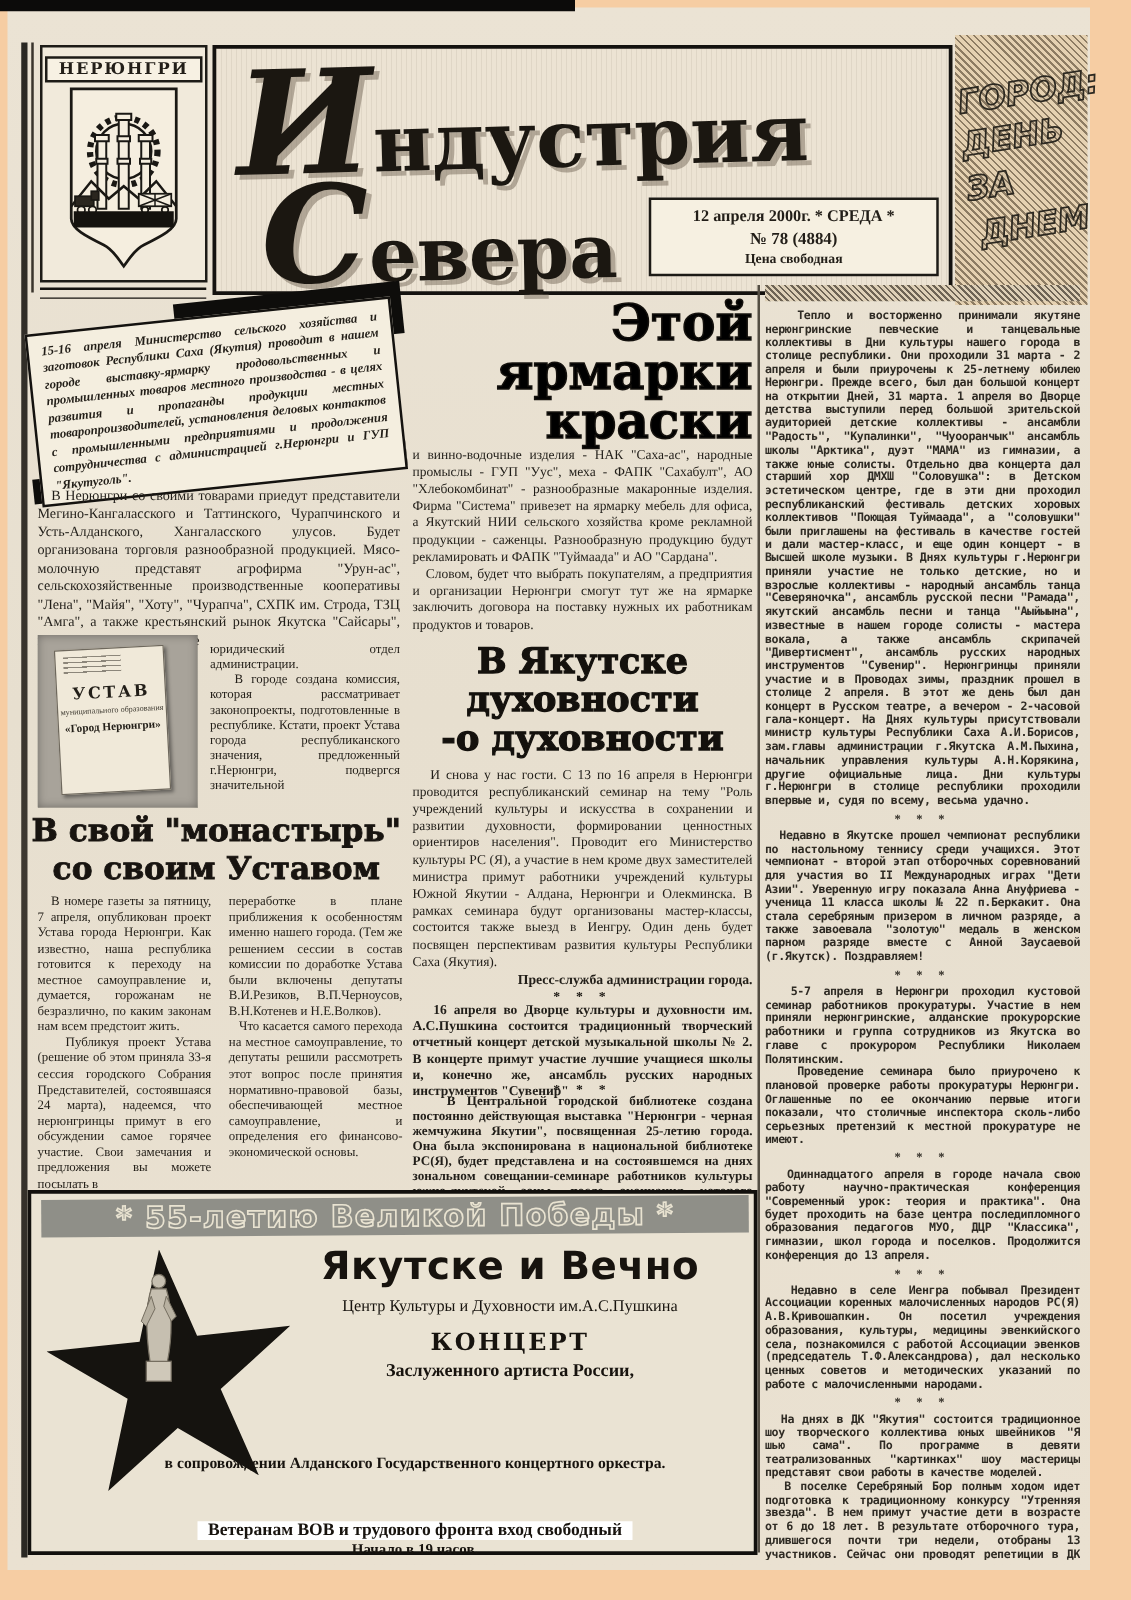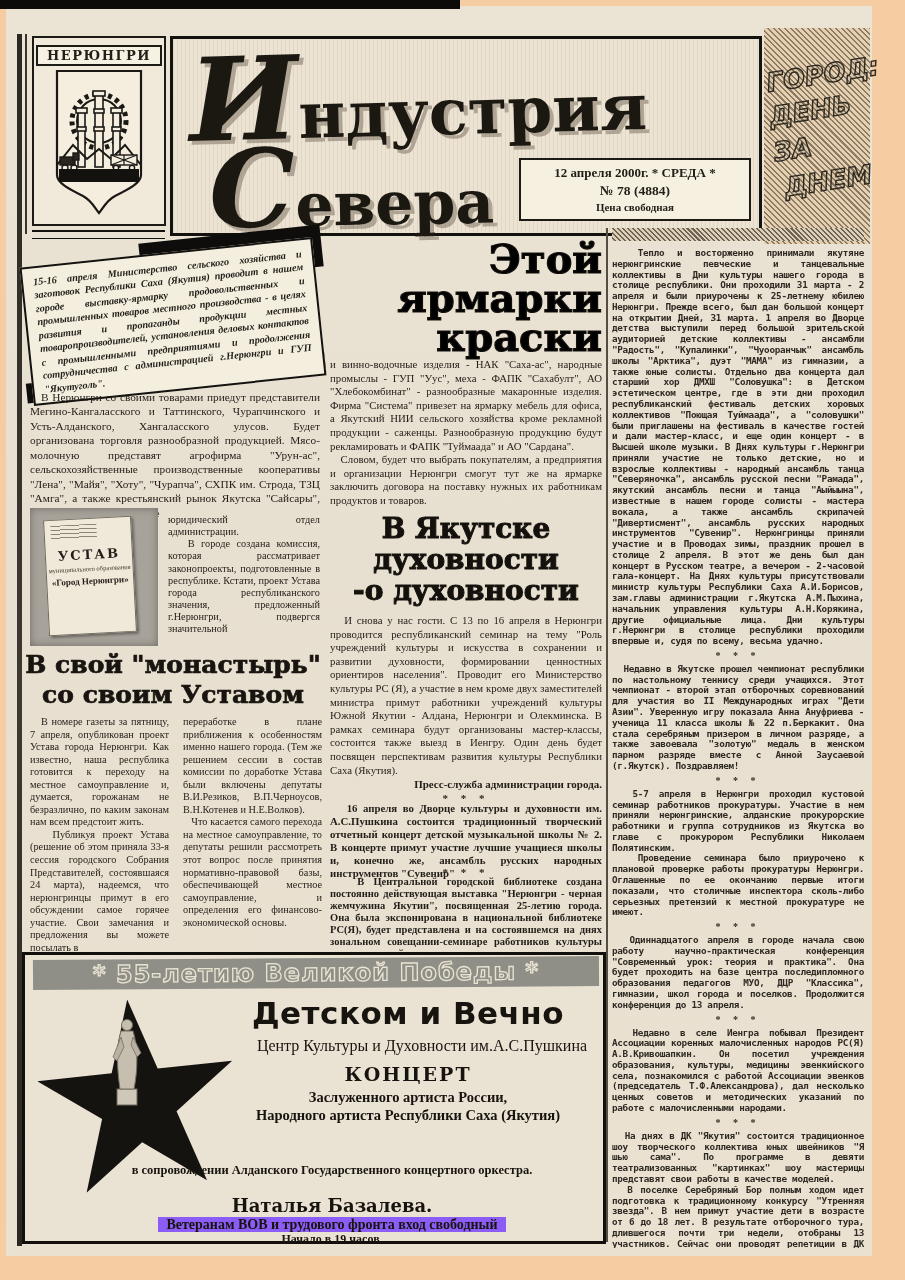--- a/index.html
+++ b/index.html
@@ -94,30 +94,30 @@
   #ad{left:22px;top:952px;width:584px;height:292px;border:3px solid #12100d;background:#eae3d3;box-sizing:border-box;}
   #ad-banner{position:absolute;left:8px;top:3px;width:566px;height:30px;background:#8f8f88;
              text-align:center;line-height:30px;font-family:"DejaVu Sans",sans-serif;font-weight:bold;
              font-size:24px;color:transparent;-webkit-text-stroke:1.3px #e9e3d1;letter-spacing:1px;
              transform:rotate(-.4deg);}
   #star{position:absolute;left:14px;top:44px;width:196px;height:188px;background:#15130f;transform:rotate(-6deg);
         clip-path:polygon(50% 0%,61.8% 38.2%,100% 38.2%,69.1% 61.8%,80.9% 100%,50% 76.4%,19.1% 100%,30.9% 61.8%,0% 38.2%,38.2% 38.2%);}
   #statue{position:absolute;left:78px;top:58px;}
   .ad-line{position:absolute;text-align:center;color:#17130e;}
   #ad-t1{left:190px;top:40px;width:386px;font-family:"DejaVu Sans",sans-serif;font-weight:bold;font-size:31px;letter-spacing:.5px;}
-  #ad-t2{left:204px;top:82px;width:386px;font-size:16px;}
+  #ad-t2{left:190px;top:82px;width:386px;font-size:13px;}
   #ad-t3{left:190px;top:108px;width:386px;font-weight:bold;font-size:19px;letter-spacing:2px;font-family:"DejaVu Serif",serif;}
   #ad-t4{left:190px;top:134px;width:386px;font-weight:bold;font-size:14.5px;}
   #ad-t5{left:190px;top:152px;width:386px;font-weight:bold;font-size:14.5px;}
   #ad-name{left:40px;top:172px;width:534px;font-family:"DejaVu Serif",serif;font-weight:bold;font-size:28px;letter-spacing:1px;}
   #ad-t6{left:40px;top:208px;width:534px;font-weight:bold;font-size:12.5px;}
   #ad-t7{left:40px;top:224px;width:534px;font-weight:bold;font-size:12.5px;}
   #ad-t8{left:40px;top:240px;width:534px;font-weight:bold;font-size:18px;font-family:"DejaVu Serif",serif;}
   #ad-t9{left:40px;top:262px;width:534px;font-size:14px;}
-  #ad-t9 span{background:#8b5cf6;font-weight:bold;padding:0 8px;}
+  #ad-t9 span{background:#ffffff;font-weight:bold;padding:0 8px;}
   #ad-t10{left:40px;top:277px;width:534px;font-weight:bold;font-size:12px;}
 </style>
 </head>
 <body>
 
 <div id="stage">
   <div id="paper" class="abs"></div>
   <div id="topstrip" class="abs"></div>
   <div class="abs edgeline1"></div>
   <div class="abs edgeline2"></div>
@@ -240,23 +240,21 @@
   <div id="ad" class="abs">
     <div id="ad-banner">* 55-летию Великой Победы *</div>
     <div id="star"></div>
     <svg id="statue" width="48" height="96" viewBox="0 0 48 96">
       <rect x="14" y="76" width="20" height="16" fill="#cfc8b9" stroke="#6e675b" stroke-width="1"></rect>
       <circle cx="24" cy="12" r="5.5" fill="#c6bfb0" stroke="#756e60" stroke-width="1"></circle>
       <path d="M18 18 C13 34 14 56 17 76 L31 76 C35 56 35 34 30 18 Z" fill="#c6bfb0" stroke="#756e60" stroke-width="1"></path>
       <path d="M30 24 L38 40 L34 44 L28 32 Z" fill="#b8b1a1" stroke="#756e60" stroke-width="0.8"></path>
       <path d="M18 24 L10 44 L14 48 L21 34 Z" fill="#b8b1a1" stroke="#756e60" stroke-width="0.8"></path>
     </svg>
-    <div id="ad-t1" class="ad-line">Детском и Вечно</div>
+    <div id="ad-t1" class="ad-line">Якутске и Вечно</div>
     <div id="ad-t2" class="ad-line">Центр Культуры и Духовности им.А.С.Пушкина</div>
     <div id="ad-t3" class="ad-line">КОНЦЕРТ</div>
     <div id="ad-t4" class="ad-line">Заслуженного артиста России,</div>
-    <div id="ad-t5" class="ad-line">Народного артиста Республики Саха (Якутия)</div>
     <div id="ad-t6" class="ad-line">в сопровождении Алданского Государственного концертного оркестра.</div>
-    <div id="ad-t8" class="ad-line">Наталья Базалева.</div>
     <div id="ad-t9" class="ad-line"><span>Ветеранам ВОВ и трудового фронта вход свободный</span></div>
     <div id="ad-t10" class="ad-line">Начало в 19 часов.</div>
   </div>
 </div>
 
 </body></html>

